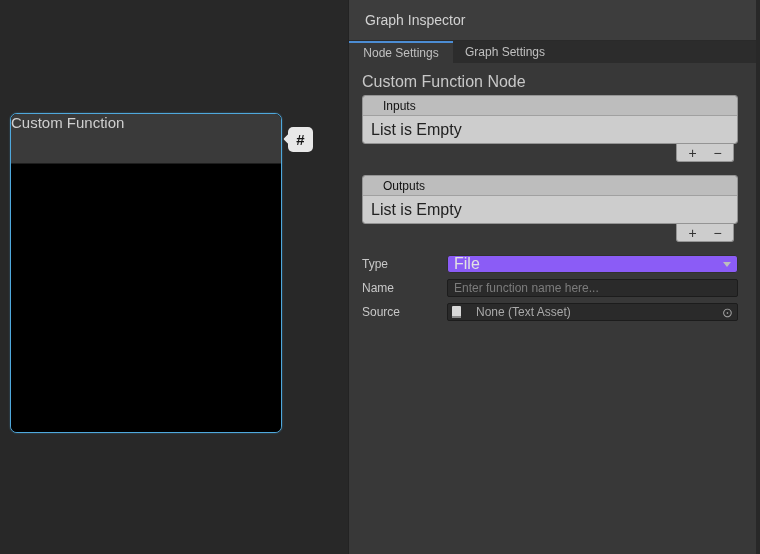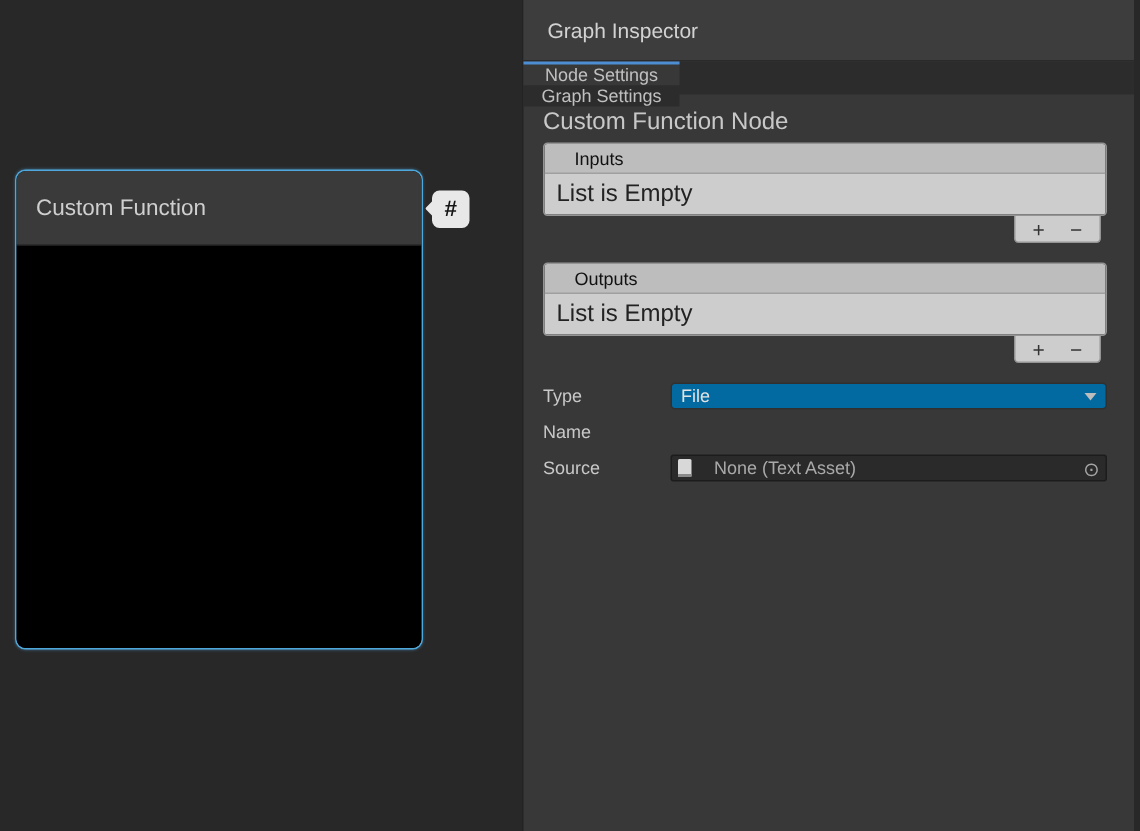--- a/index.html
+++ b/index.html
@@ -14,21 +14,21 @@
   
   .canvas { position:absolute; left:0; top:0; width:352px; height:554px; background:#282828; }
 
   .node {
     position:absolute; left:10px; top:113px; width:272px; height:320px;
     background:#000; border:1.5px solid #4fa8dc; border-radius:7px; overflow:hidden;
     box-shadow:0 0 2px rgba(79,168,220,.5);
   }
   .node-header {
     height:50px; background:#3a3a3a; border-bottom:1px solid #1d1d1d;
-    display:flex; align-items:center; padding-left:13px;
+    display:flex; align-items:flex-start; 
     color:#cfcfcf; font-size:15px;
   }
   .node-body { height:268px; background:#000; }
 
   .hash-badge {
     position:absolute; left:288px; top:127px; width:25px; height:25px;
     background:#e8e8e8; border-radius:5px;
     display:flex; align-items:center; justify-content:center;
     color:#141414; font-size:15px; font-weight:bold;
   }
@@ -40,21 +40,21 @@
   
   .inspector {
     position:absolute; left:348px; top:0; width:408px; height:554px;
     background:#383838; border-left:1px solid #232323;
   }
   .insp-title {
     height:41px; background:#3d3d3d; border-bottom:1px solid #2a2a2a;
     display:flex; align-items:center; padding-left:16px;
     color:#d2d2d2; font-size:14px;
   }
-  .tab-strip { height:22px; background:#2c2c2c; display:flex;flex-direction:column; }
+  .tab-strip { height:22px; background:#2c2c2c; display:flex; }
   .tab {
     width:104px; height:22px; display:flex; align-items:center; justify-content:center;
     font-size:12px; color:#c0c0c0; background:#2c2c2c; cursor:default;
   }
   .tab.active { background:#383838; border-top:2px solid #4c8dd4; }
 
   .content { padding:10px 18px 0 13px; }
   .heading { font-size:16px; font-weight:normal; color:#c8c8c8; margin-bottom:4px; }
 
   
@@ -78,22 +78,22 @@
     width:25px; height:16px; display:flex; align-items:center; justify-content:center;
     color:#333; font-size:14px; line-height:1; cursor:default;
   }
 
   
   .fields { margin-top:13px; }
   .frow { display:flex; align-items:center; height:18px; margin-bottom:6px; }
   .flabel { width:85px; font-size:12px; color:#c8c8c8; flex:none; }
 
   .dropdown {
-    flex:1; height:18px; background:#0369a1; border:1px solid #303030; border-radius:3px;
-    display:flex; align-items:center; padding:0 6px; font-size:12px; color:#e2e2e2;justify-content:space-between;
+    flex:1; height:18px; background:#8b5cf6; border:1px solid #303030; border-radius:3px;
+    display:flex; align-items:center; padding:0 6px; font-size:16px; color:#e2e2e2;justify-content:space-between;
   }
   .dropdown .spacer { flex:1; }
   .dd-arrow {
     width:0; height:0; border-left:4px solid transparent; border-right:4px solid transparent;
     border-top:5px solid #bdbdbd;
   }
 
   .text-input {
     flex:1; height:18px; background:#2a2a2a; border:1px solid #1c1c1c; border-radius:2px;
     color:#d0d0d0; font-size:12px; padding:0 6px; outline:none;
@@ -189,20 +189,21 @@
         <span class="flabel">Type</span>
         <div class="dropdown">
           <span>File</span>
           <span class="spacer"></span>
           <span class="dd-arrow"></span>
         </div>
       </div>
 
       <div class="frow">
         <span class="flabel">Name</span>
+        <input class="text-input" type="text" placeholder="Enter function name here..." style="">
       </div>
 
       <div class="frow">
         <span class="flabel">Source</span>
         <div class="obj-field">
           <span class="doc-icon"></span>
           <span class="obj-text">None (Text Asset)</span>
           <span class="picker-icon">⊙</span>
         </div>
       </div>

